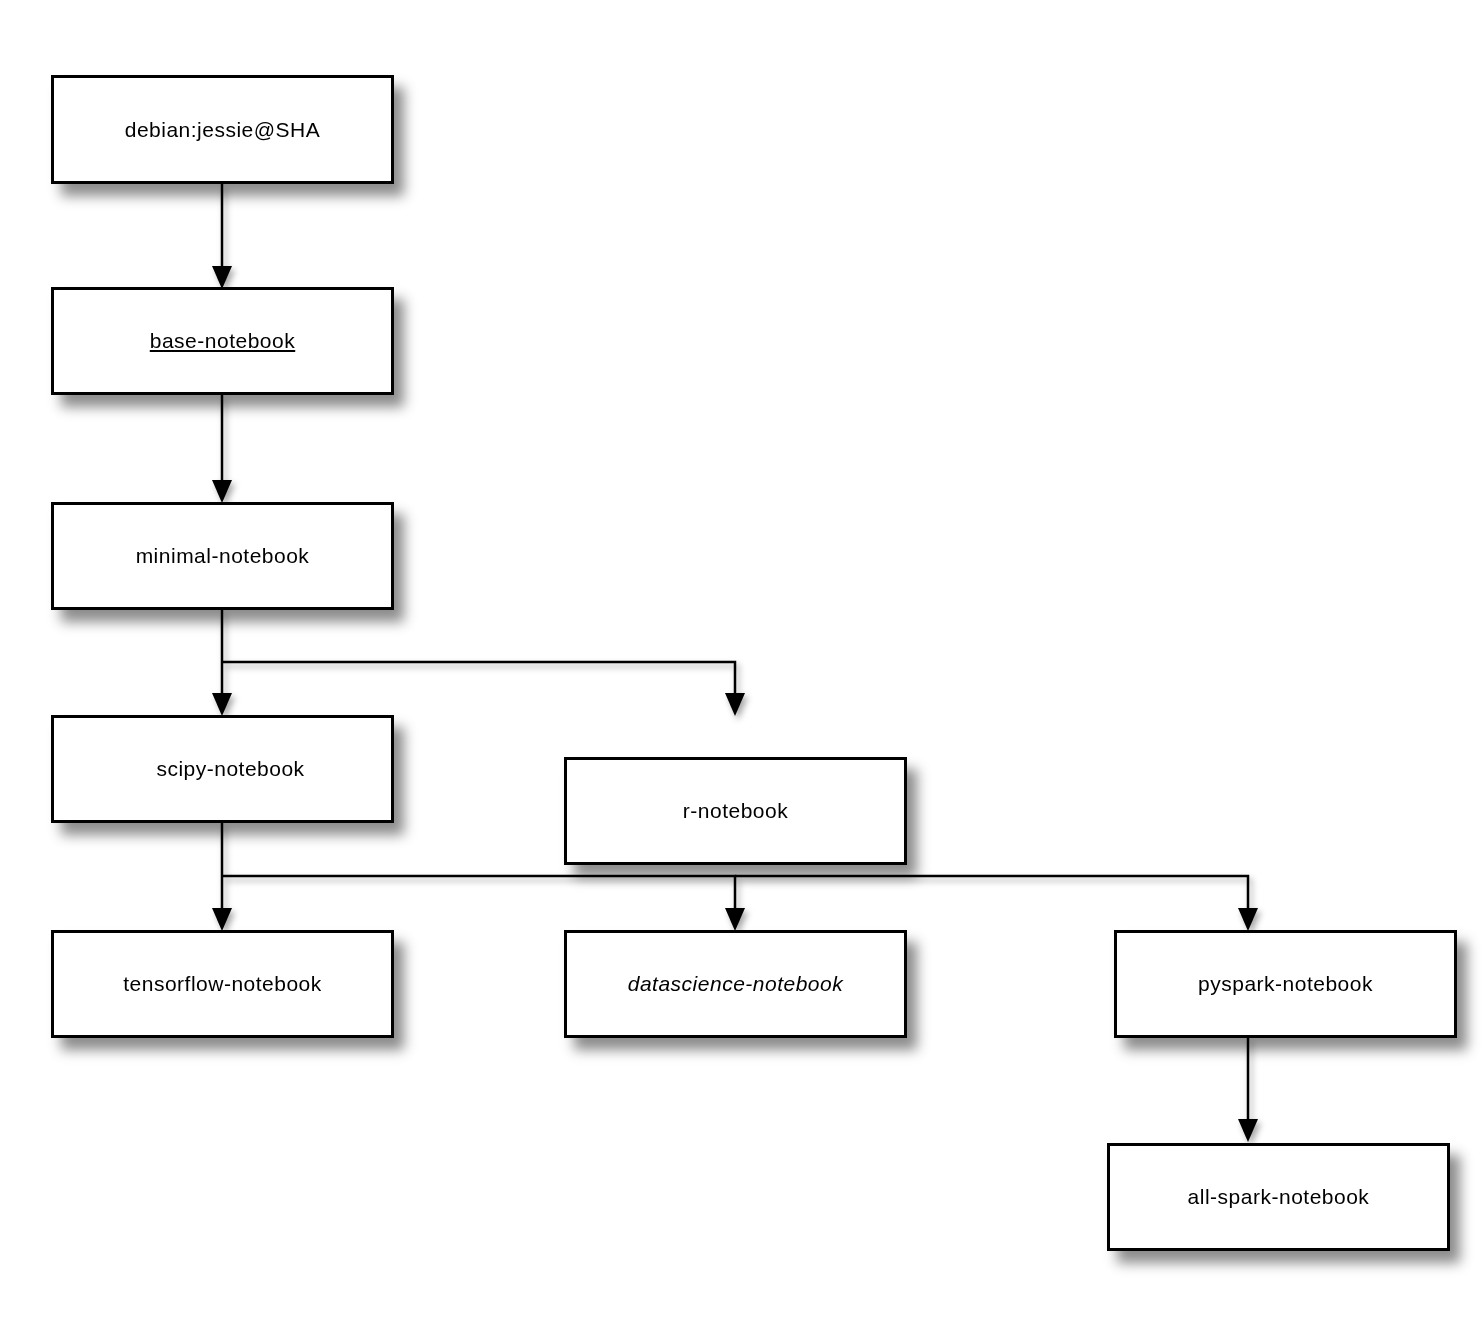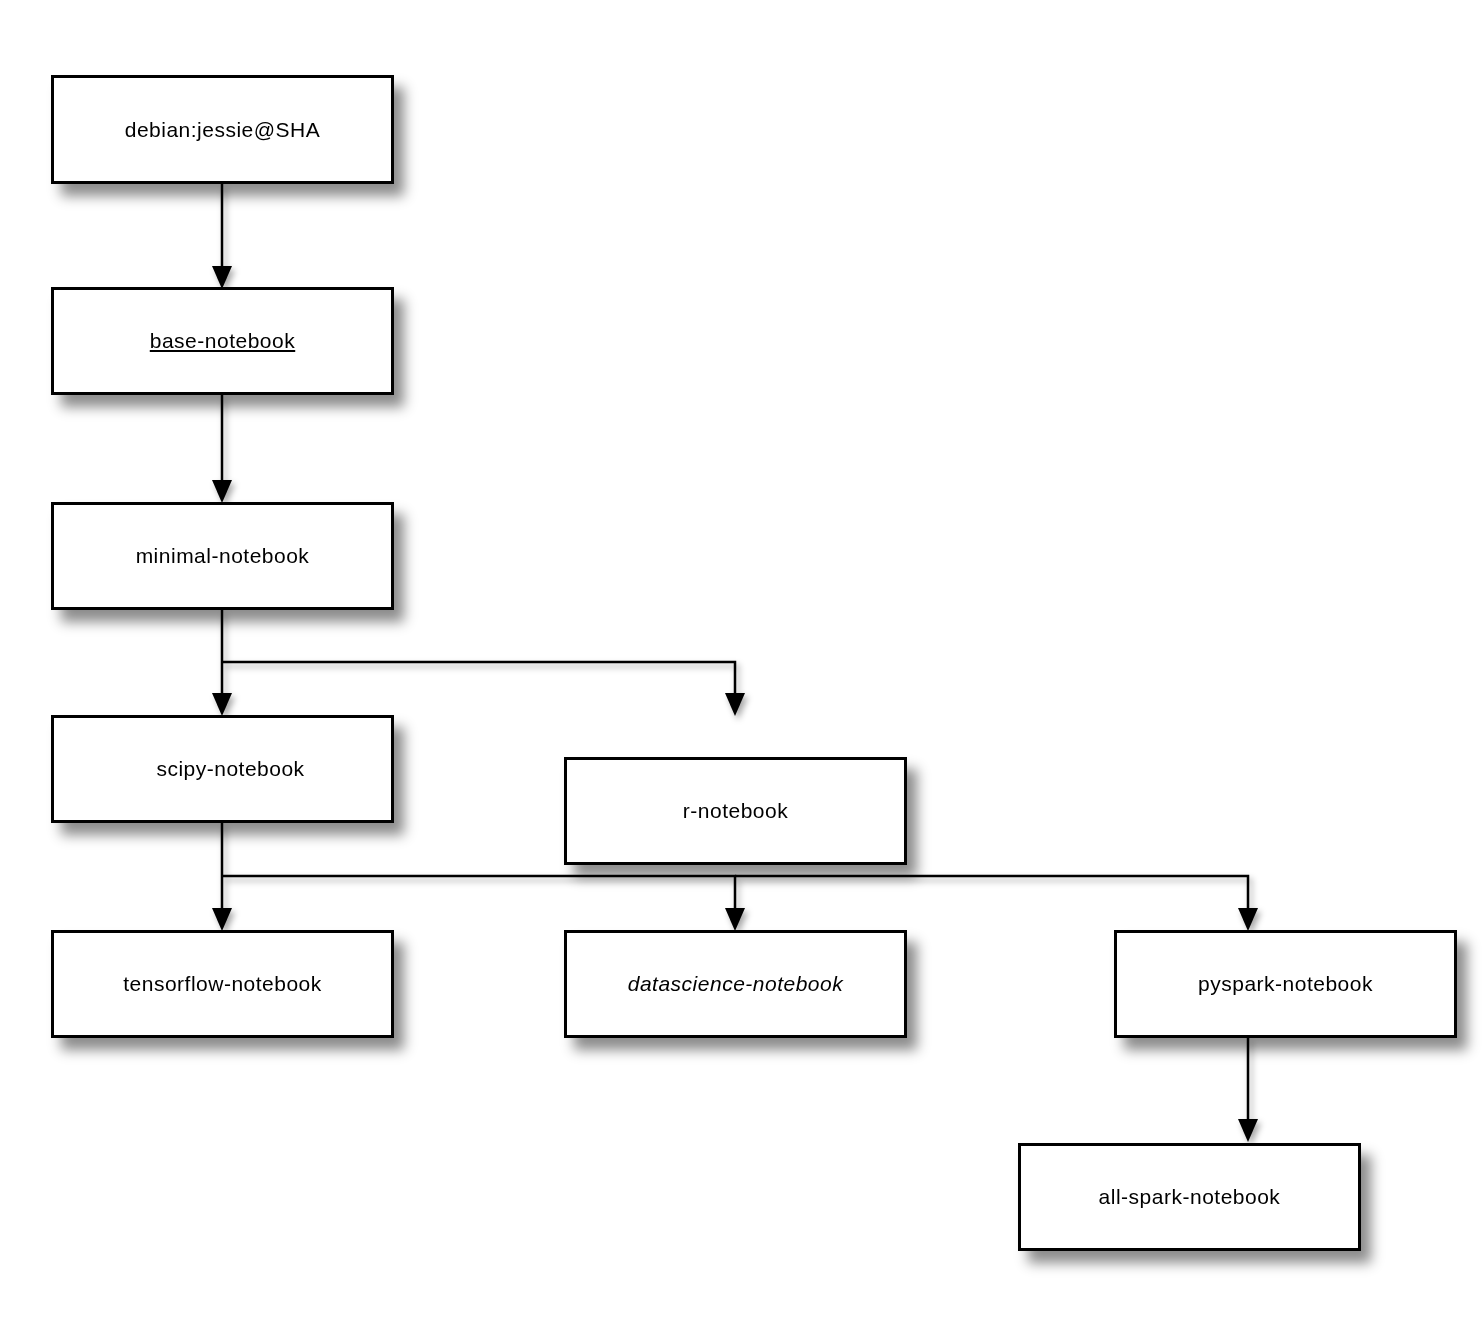--- a/index.html
+++ b/index.html
@@ -124,17 +124,17 @@
   </div>
 
   <div class="node" style="left:564px; top:930px;font-style:italic;">
     <span class="node-label">datascience-notebook</span>
   </div>
 
   <div class="node" style="left:1114px; top:930px;">
     <span class="node-label">pyspark-notebook</span>
   </div>
 
-  <div class="node" style="left:1018px; top:1143px;">
+  <div class="node" style="left:1107px; top:1143px;">
     <span class="node-label">all-spark-notebook</span>
   </div>
 
 </div>
 
 </body></html>

